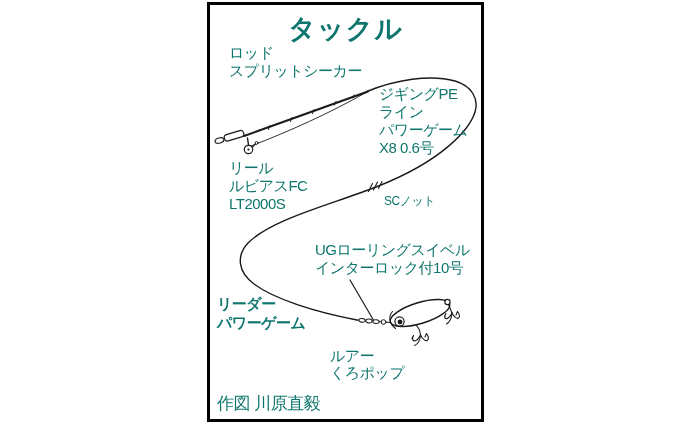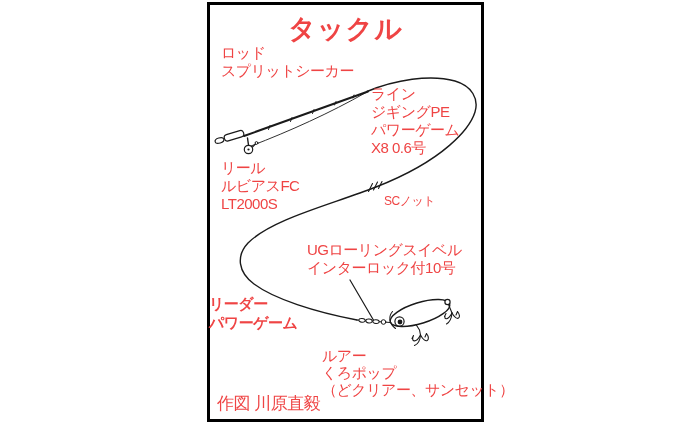--- a/index.html
+++ b/index.html
@@ -1,26 +1,26 @@
 <!DOCTYPE html>
 <html><head>
 <meta charset="utf-8">
 <style>
   html,body{margin:0;padding:0;background:#ffffff;}
   #canvas{
     position:relative;width:690px;height:427px;background:#ffffff;overflow:hidden;
-    font-family:"Liberation Sans",sans-serif;color:#ef4444;
+    font-family:"Liberation Sans",sans-serif;color:#0f766e;
   }
   #frame{
     position:absolute;left:207px;top:2px;width:277px;height:420px;
     border:3px solid #000;box-sizing:border-box;background:transparent;
   }
   #art{position:absolute;left:0;top:0;width:690px;height:427px;}
   .lbl{position:absolute;font-size:15px;line-height:18px;letter-spacing:-0.5px;font-weight:500;white-space:nowrap;}
-  .lbl span{display:block;}
+  .lbl span{display:block;margin-left:8px;}
   #title{
     position:absolute;left:207px;top:11px;width:277px;text-align:center;
     font-size:27px;font-weight:600;letter-spacing:1px;
   }
   #knot-label{font-size:12px;}
   #credit{position:absolute;left:217px;top:392px;font-size:17px;letter-spacing:-0.5px;}
 </style>
 </head>
 <body>
 
@@ -85,22 +85,22 @@
   <div id="frame"></div>
 
   <div id="title">タックル</div>
 
   <div class="lbl" style="left:221px;top:44px;">
     <span>ロッド</span>
     <span>スプリットシーカー</span>
   </div>
 
   <div class="lbl" style="left:371px;top:85px;">
+    <span>ジギングPE</span>
     <span>ライン</span>
-    <span>ジギングPE</span>
     <span>パワーゲーム</span>
     <span>X8 0.6号</span>
   </div>
 
   <div class="lbl" style="left:221px;top:159px;">
     <span>リール</span>
     <span>ルビアスFC</span>
     <span>LT2000S</span>
   </div>
 
@@ -112,18 +112,17 @@
   </div>
 
   <div class="lbl" style="left:209px;top:294px;line-height:19px;font-weight:bold;">
     <span>リーダー</span>
     <span>パワーゲーム</span>
   </div>
 
   <div class="lbl" style="left:322px;top:347px;line-height:17px;">
     <span>ルアー</span>
     <span>くろポップ</span>
-    <span>（どクリアー、サンセット）</span>
   </div>
 
   <div id="credit">作図 川原直毅</div>
 
 </div>
 
 </body></html>

